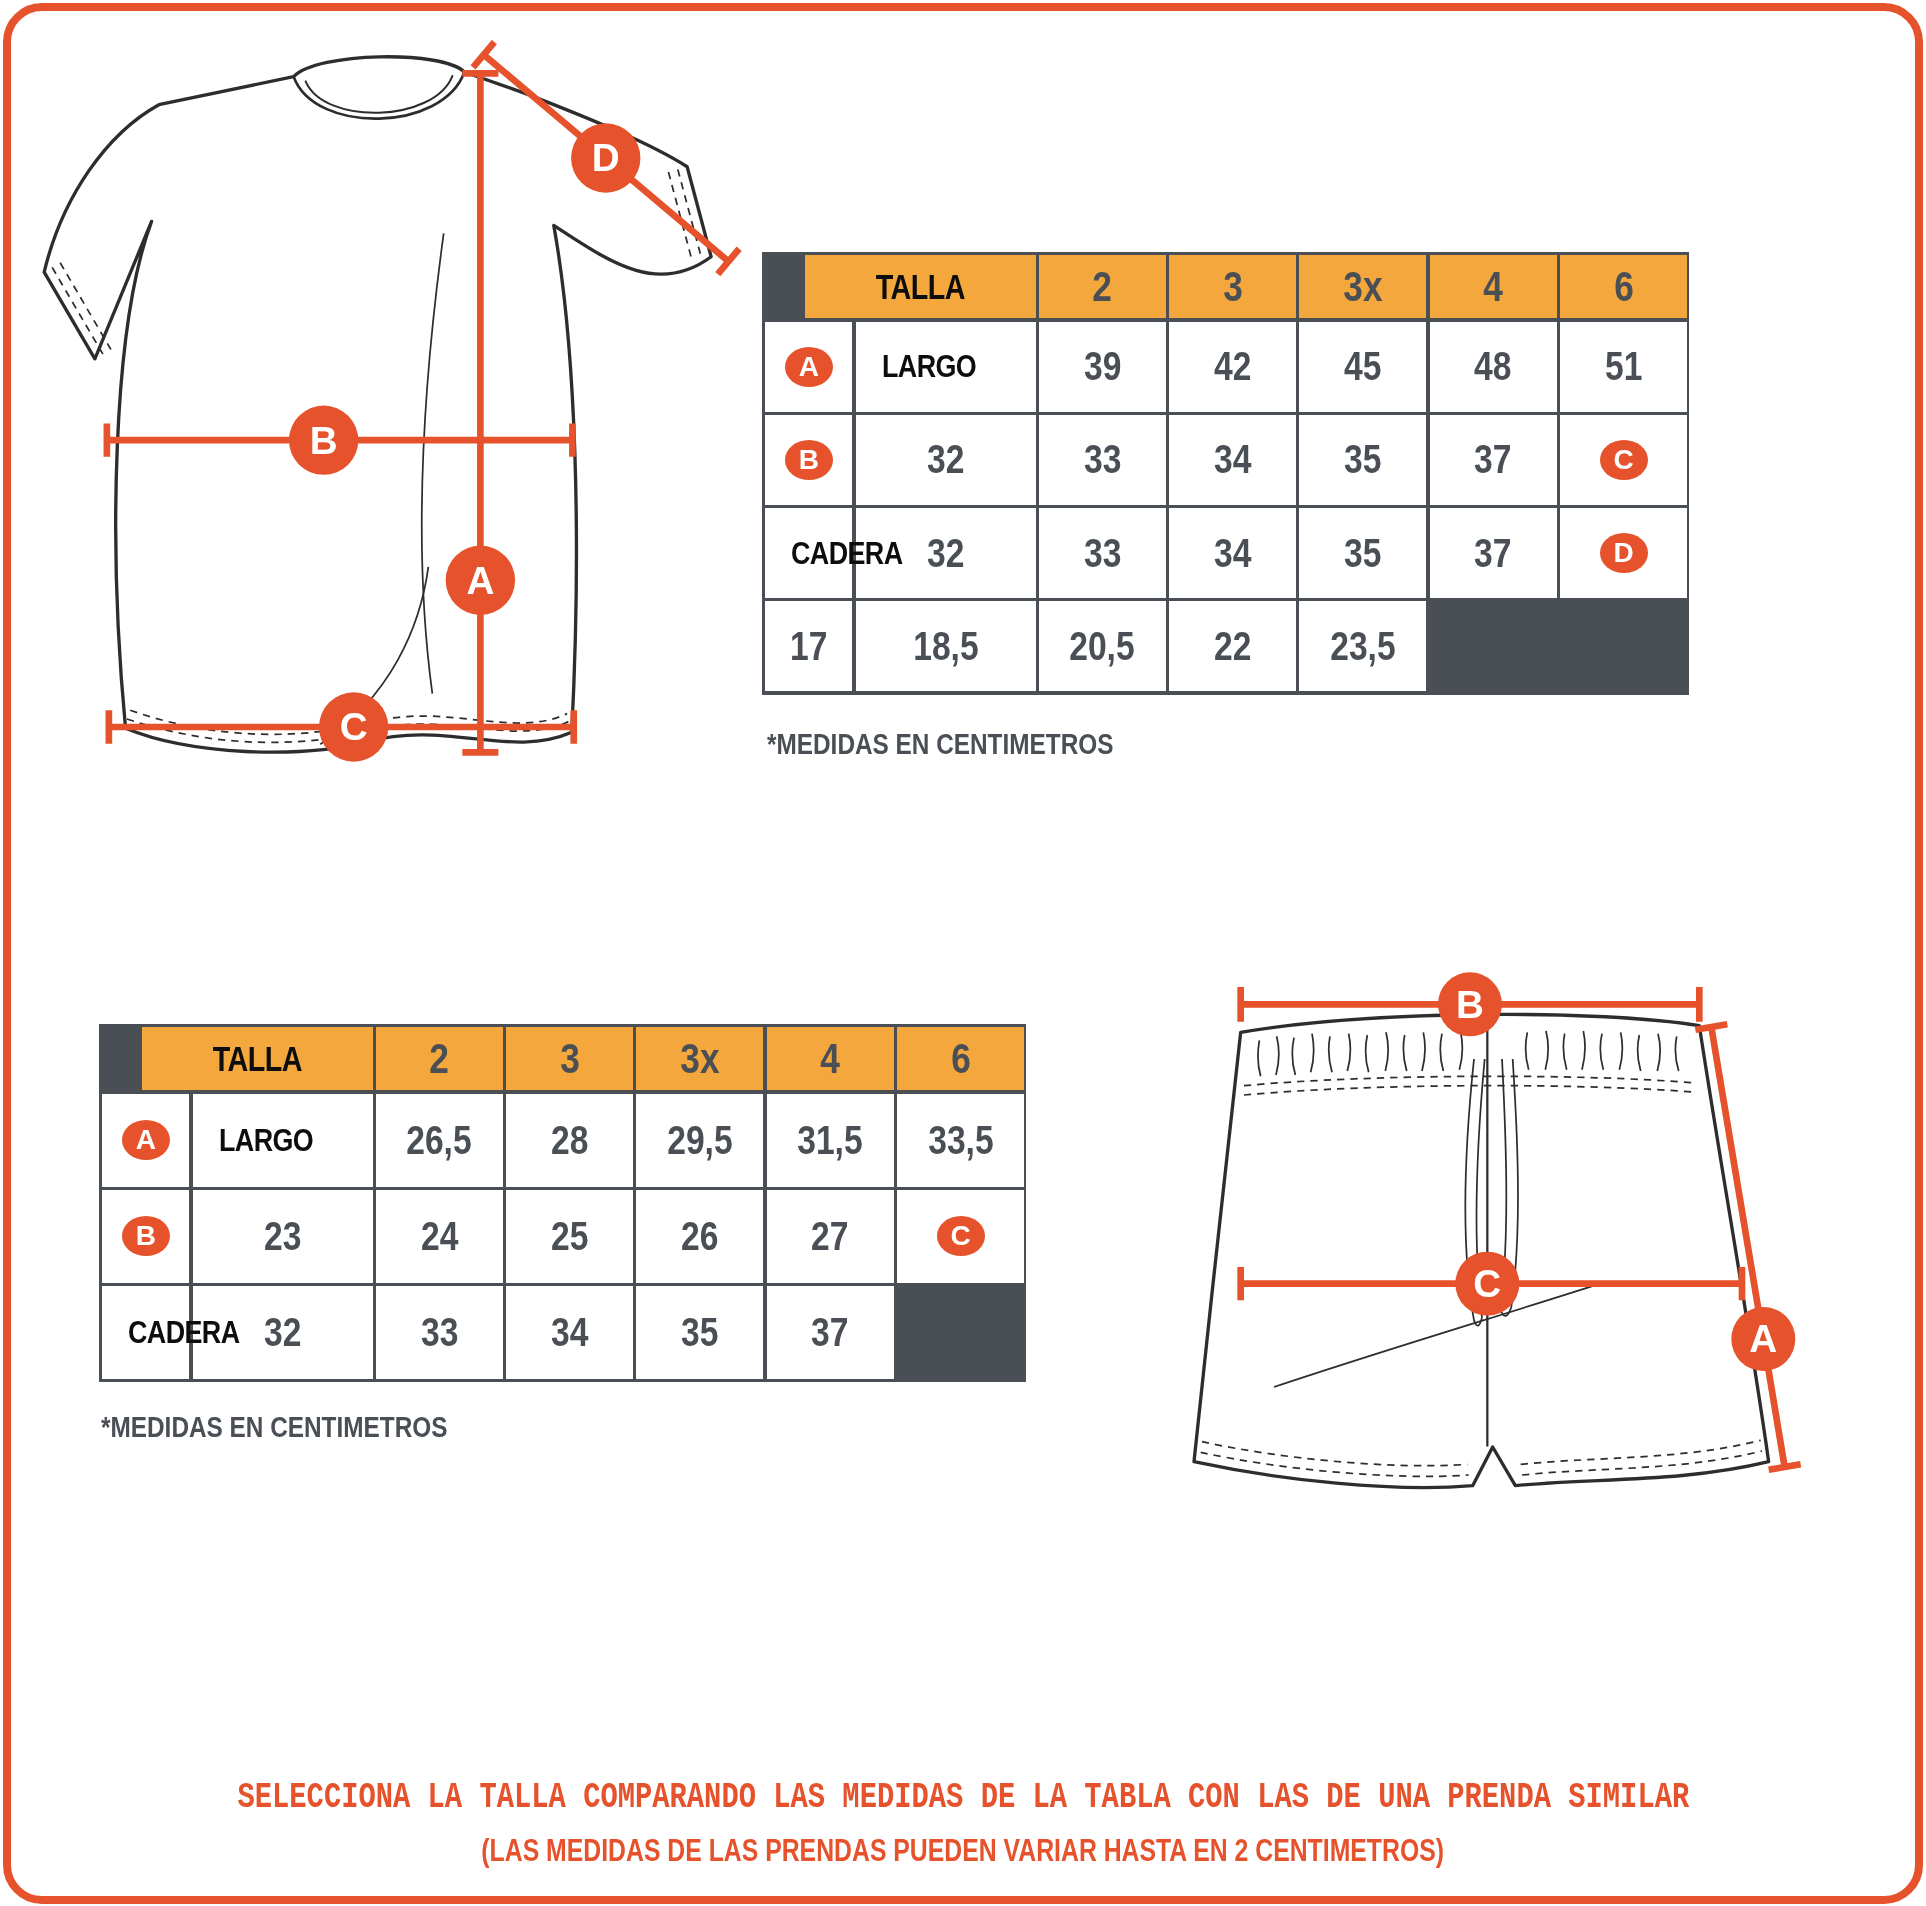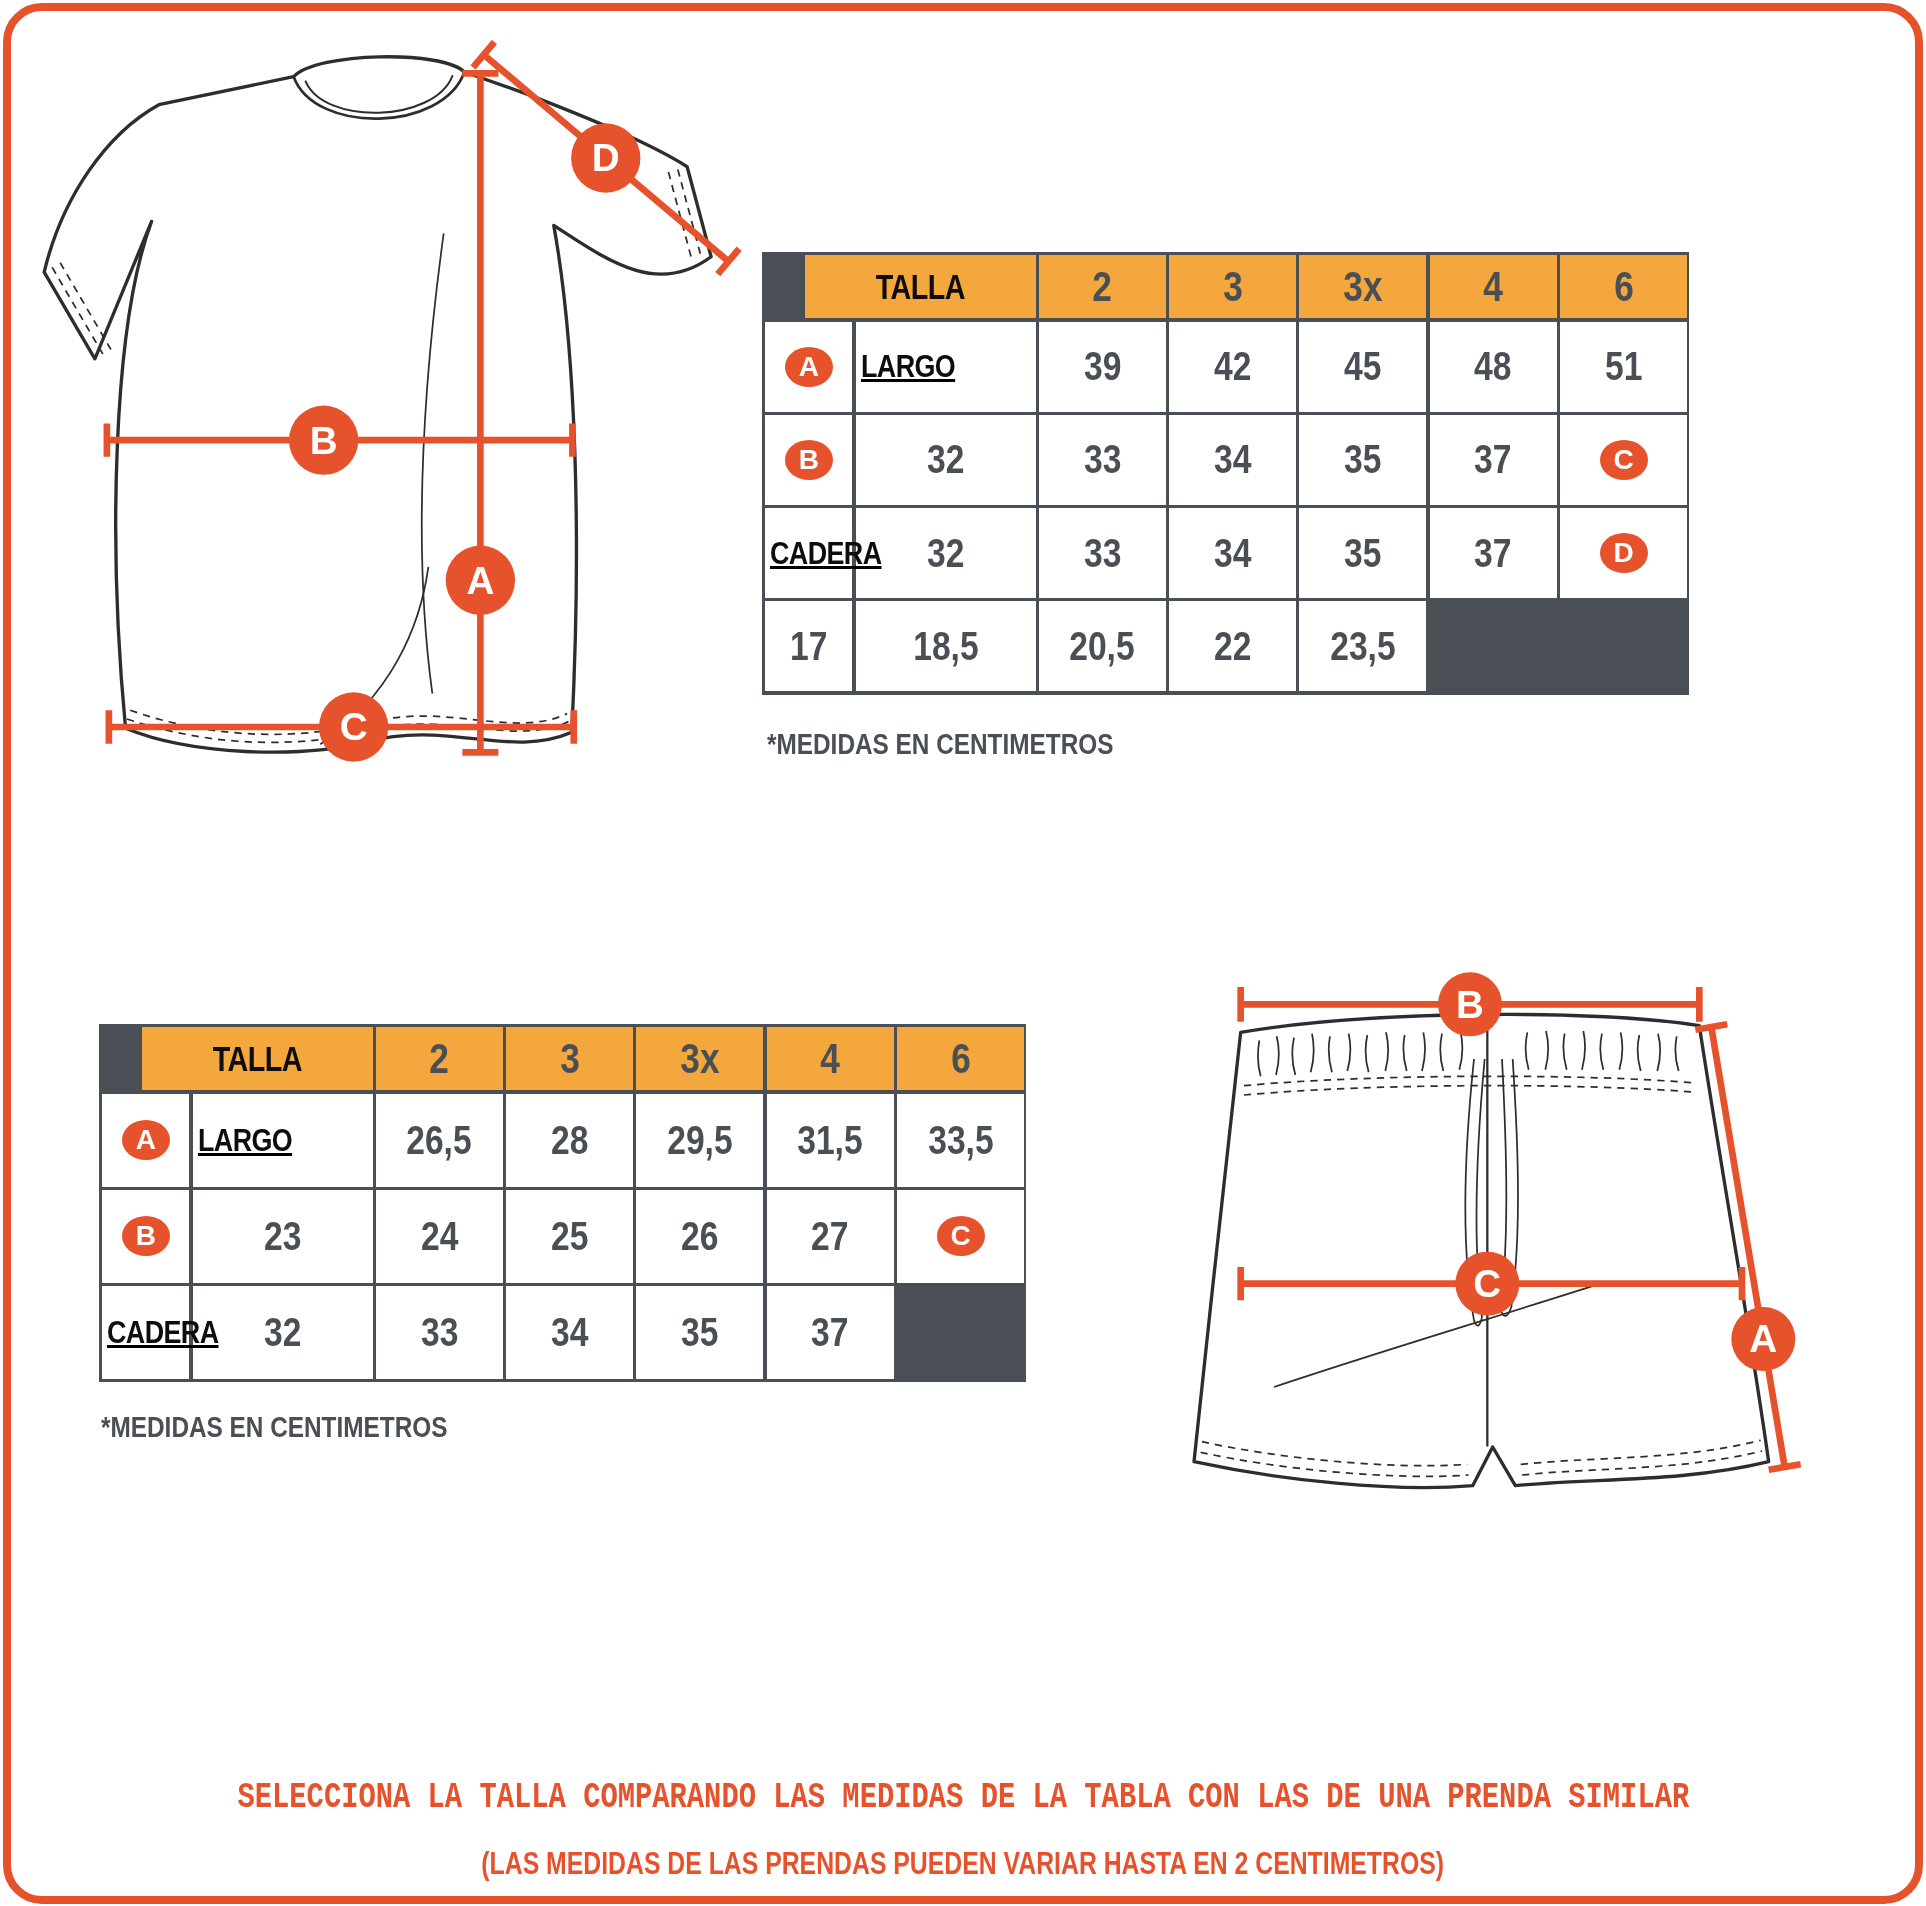--- a/index.html
+++ b/index.html
@@ -18,21 +18,21 @@
     padding:3.3px; gap:3.3px; width:927px;
     grid-template-columns:87px 180px repeat(5,127px);
   }
   .t-shirt-rows{grid-template-rows:63px repeat(4,90px);}
   .t-shorts-rows{grid-template-rows:63px repeat(3,93px);}
   .cell{background:#fff; display:flex; align-items:center; justify-content:center;}
   .hcell{background:var(--amber); display:flex; align-items:center; justify-content:center;}
   .span2{grid-column:1 / span 2;margin-left:40px;}
   .talla{font-size:35px; font-weight:700; color:var(--ink); letter-spacing:-0.7px;}
   .hsize{font-size:43px; font-weight:700; color:var(--slate);}
-  .lcell{justify-content:flex-start; padding-left:5px;text-decoration:underline;}
+  .lcell{justify-content:flex-start; padding-left:26px;}
   .rlabel{font-size:32px; font-weight:700; color:var(--ink); letter-spacing:-0.7px;}
   .vnum{font-size:41px; font-weight:700; color:var(--slate);}
   .cond{display:inline-block; transform:scaleX(.82); transform-origin:center;}
   .cond-l{display:inline-block; transform:scaleX(.84); transform-origin:left center;}
   .lcircle{
     width:48px; height:40px; border-radius:50%; background:var(--accent);
     display:flex; align-items:center; justify-content:center;
     color:#fff; font-size:28px; font-weight:700;
   }
 
@@ -359,16 +359,16 @@
     <circle class="mcircle" cx="884" cy="588" r="48"></circle>
     <text class="mletter" x="884" y="608">A</text>
     <circle class="mcircle" cx="470" cy="505" r="48"></circle>
     <text class="mletter" x="470" y="525">C</text>
   </g>
 </svg>
 
 <div class="abs footer-line" style="top:1777px;font-family:Liberation Mono, monospace;">
   <span class="foot1 squish">SELECCIONA LA TALLA COMPARANDO LAS MEDIDAS DE LA TABLA CON LAS DE UNA PRENDA SIMILAR</span>
 </div>
-<div class="abs footer-line" style="top:1833px;margin-top:13px;">
+<div class="abs footer-line" style="top:1833px;">
   <span class="foot2 squish">(LAS MEDIDAS DE LAS PRENDAS PUEDEN VARIAR HASTA EN 2 CENTIMETROS)</span>
 </div>
 
 
 </body></html>

